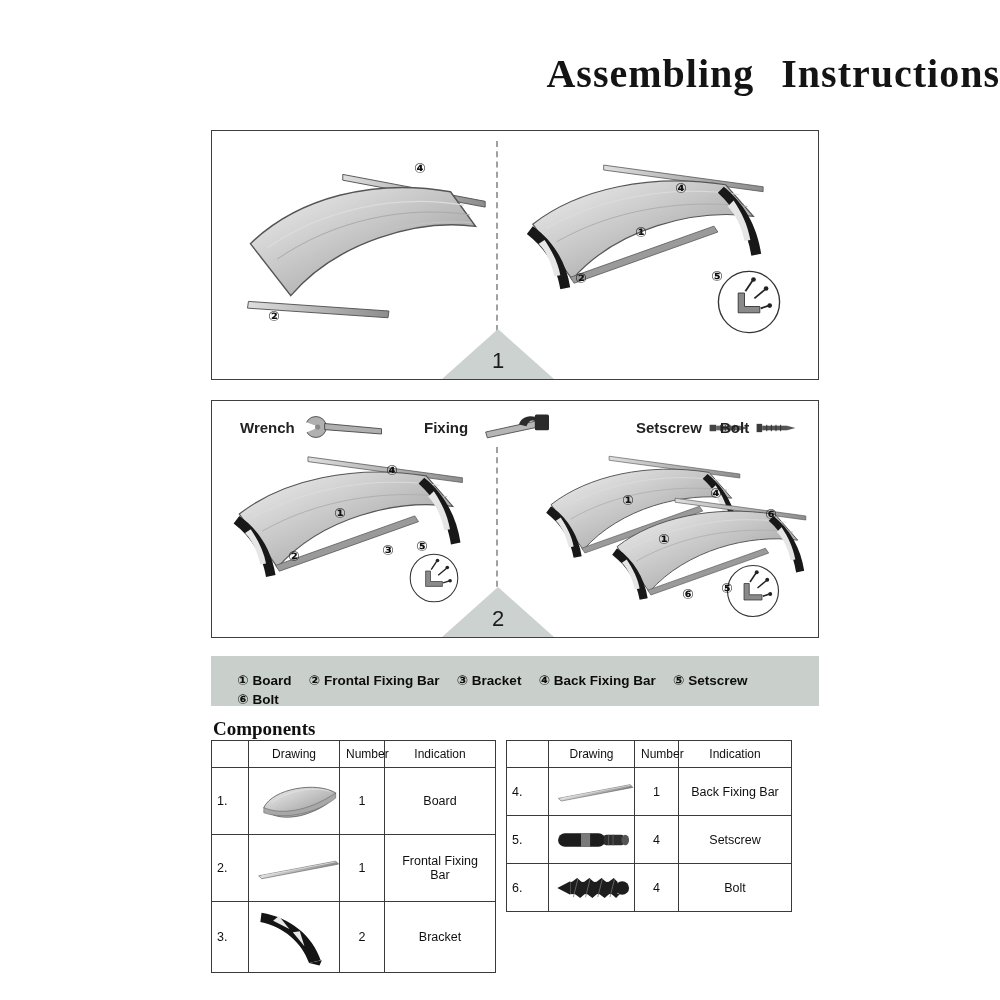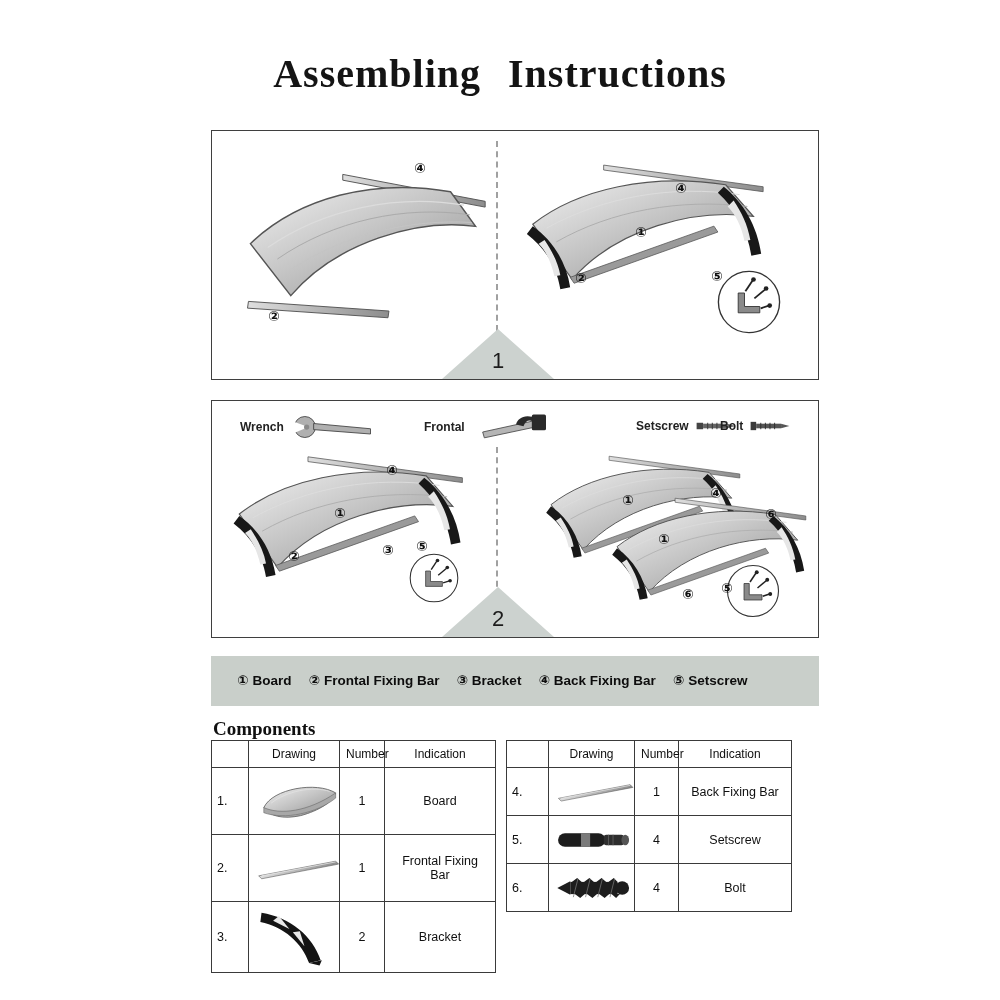--- a/index.html
+++ b/index.html
@@ -2,21 +2,21 @@
 <html style="--legend-bg: #c9cfca; --marker-triangle: #ccd2cf; --panel-border: #3f3f3f; --bracket-black: #181818;"><head>
 <meta charset="utf-8">
 <style>
   * { margin:0; padding:0; box-sizing:border-box; }
   html,body { background:#ffffff; }
   .page {
     position:relative; width:1000px; height:1000px; background:#fff;
     font-family:"Liberation Sans", sans-serif; color:#111; overflow:hidden;
   }
   .title {
-    position:absolute; top:50px; left:0; width:100%; text-align:center;
+    position:absolute; top:50px; left:0; width:100%; text-align:right;
     font-family:"Liberation Serif", serif; font-weight:bold; font-size:40px;
     letter-spacing:1px; word-spacing:16px; color:#141414;
   }
   .panel { position:absolute; border:1.5px solid var(--panel-border,#3f3f3f); background:#fff; }
   .panel1 { left:211px; top:130px; width:608px; height:250px; }
   .panel2 { left:211px; top:400px; width:608px; height:238px; }
   .divider { position:absolute; border-left:2px dashed #a0a0a0; width:0; }
   .div1 { left:284px; top:10px; height:190px; }
   .div2 { left:284px; top:46px; height:150px; }
   .fig { position:absolute; }
@@ -29,21 +29,21 @@
   .tri {
     position:absolute; bottom:0; width:0; height:0;
     border-left:56px solid transparent; border-right:56px solid transparent;
     border-bottom:50px solid var(--marker-triangle,#ccd2cf);
   }
   .tri-num {
     position:absolute; bottom:5px; width:40px; text-align:center;
     font-size:22px; color:#1c1c1c;
   }
   .tool { position:absolute; display:flex; align-items:center; gap:6px; }
-  .tool-label { font-size:12px; font-weight:bold; color:#222; }
+  .tool-label { font-size:15px; font-weight:bold; color:#222; }
   .legend {
     position:absolute; left:211px; top:656px; width:608px; height:50px;
     background:var(--legend-bg,#c9cfca); padding:15px 0 0 26px;
     font-weight:bold; font-size:13.5px; color:#0d0d0d;
   }
   .legend-line { display:flex; gap:17px; line-height:19px; white-space:nowrap; }
   .legend-num { font-family:"DejaVu Sans", sans-serif; margin-right:4px; }
   .components-heading {
     position:absolute; left:213px; top:718px;
     font-family:"Liberation Serif", serif; font-weight:bold; font-size:19px; color:#101010;
@@ -216,21 +216,21 @@
 
   <section class="panel panel2">
 
     <div class="tool" style="left:28px; top:12px;">
       <span class="tool-label">Wrench</span>
       <svg viewBox="0 0 96 32" style="width:84px;height:28px">
           <use href="#sym-wrench"></use>
         </svg>
     </div>
     <div class="tool" style="left:212px; top:11px;">
-      <span class="tool-label">Frontal</span>
+      <span class="tool-label">Fixing</span>
       <svg viewBox="0 0 96 36" style="width:80px;height:30px">
           <use href="#sym-hammer"></use>
         </svg>
     </div>
     <div class="tool" style="left:424px; top:18px;">
       <span class="tool-label">Setscrew</span>
       <svg viewBox="0 0 44 13" style="width:42px;height:12px">
           <use href="#sym-screw-sm"></use>
         </svg>
     </div>
@@ -277,20 +277,23 @@
     <span class="tri-num" style="left:266px;">2</span>
   </section>
 
   <div class="legend">
     <div class="legend-line">
       <span><span class="legend-num">①</span><span>Board</span></span>
       <span><span class="legend-num">②</span><span>Frontal Fixing Bar</span></span>
       <span><span class="legend-num">③</span><span>Bracket</span></span>
       <span><span class="legend-num">④</span><span>Back Fixing Bar</span></span>
       <span><span class="legend-num">⑤</span><span>Setscrew</span></span>
+    </div>
+    <div class="legend-line">
+      <span><span class="legend-num">⑥</span><span>Bolt</span></span>
     </div>
   </div>
 
   <h2 class="components-heading">Components</h2>
 
   <table class="ctable left-table">
     <colgroup>
         <col style="width:37px">
         <col style="width:91px">
         <col style="width:45px">

